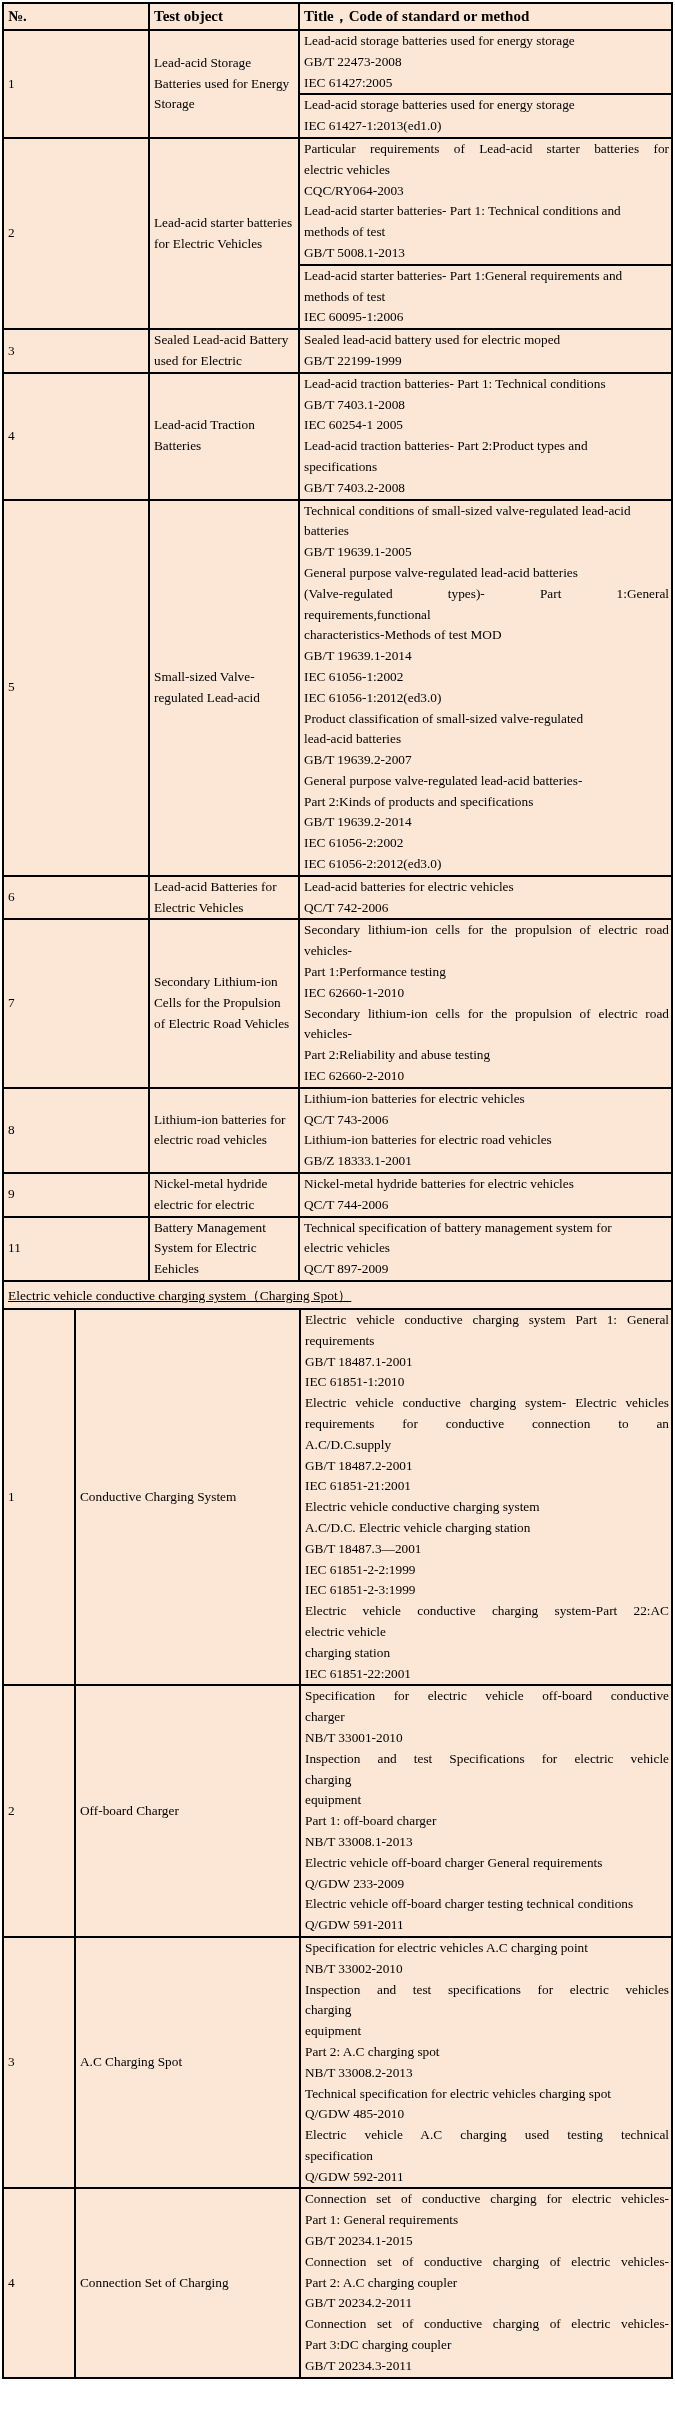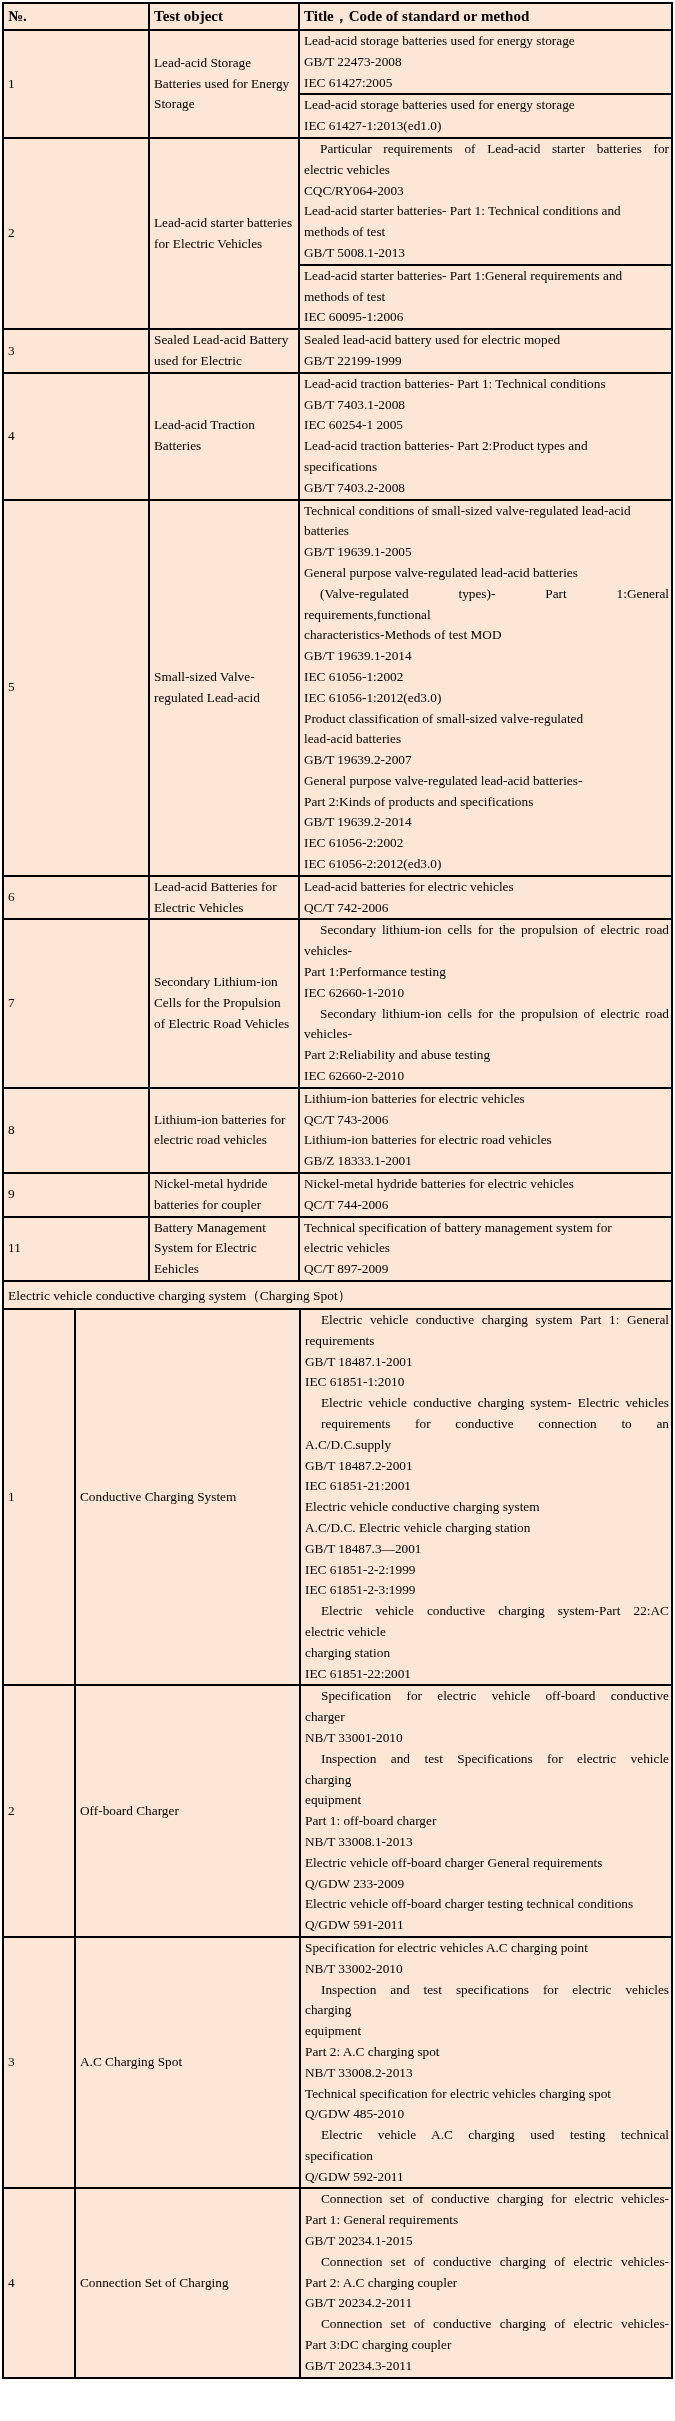--- a/index.html
+++ b/index.html
@@ -13,25 +13,25 @@
   th { text-align: left; padding: 3px 4px; font-size: 15px; font-weight: bold; font-family: "Liberation Serif", serif; }
 
   td.no-cell   { vertical-align: middle; padding: 0 4px; font-size: 13.3px; line-height: 20.8px; }
   td.obj-cell  { vertical-align: middle; padding: 0 4px; font-size: 13.3px; line-height: 20.8px; }
   td.title-cell{ vertical-align: top; padding: 0; }
 
   .sub { padding: 0 2px 0 4px; }
   .sub + .sub { border-top: 2px solid #000; }
 
   .ln { font-size: 13.3px; line-height: 20.8px; white-space: nowrap; overflow: hidden; }
-  .ln.j { white-space: normal; text-align: justify; text-align-last: justify; margin-left: 16px; }
+  .ln.j { white-space: normal; text-align: justify; text-align-last: justify; }
 
   .section-bar { border-left: 2px solid #000; border-right: 2px solid #000;
                  background: #FCE6D6; padding: 3px 4px 2px 4px;
-                 font-size: 13.5px; line-height: 21px; }
+                 font-size: 13.5px; line-height: 21px; text-decoration: underline; }
 </style>
 </head>
 <body>
 
 <div class="page">
 
   <table class="tbl">
     <colgroup>
       <col style="width:146px">
       <col style="width:150px">
@@ -162,21 +162,21 @@
             <div class="sub">
               <div class="ln">Lithium-ion batteries for electric vehicles</div>
               <div class="ln">QC/T 743-2006</div>
               <div class="ln">Lithium-ion batteries for electric road vehicles</div>
               <div class="ln">GB/Z 18333.1-2001</div>
             </div>
           </td>
         </tr>
         <tr>
           <td class="no-cell">9</td>
-          <td class="obj-cell">Nickel-metal hydride batteries for coupler</td>
+          <td class="obj-cell">Nickel-metal hydride electric for electric</td>
           <td class="title-cell">
             <div class="sub">
               <div class="ln">Nickel-metal hydride batteries for electric vehicles</div>
               <div class="ln">QC/T 744-2006</div>
             </div>
           </td>
         </tr>
         <tr>
           <td class="no-cell">11</td>
           <td class="obj-cell">Battery Management System for Electric Eehicles</td>

